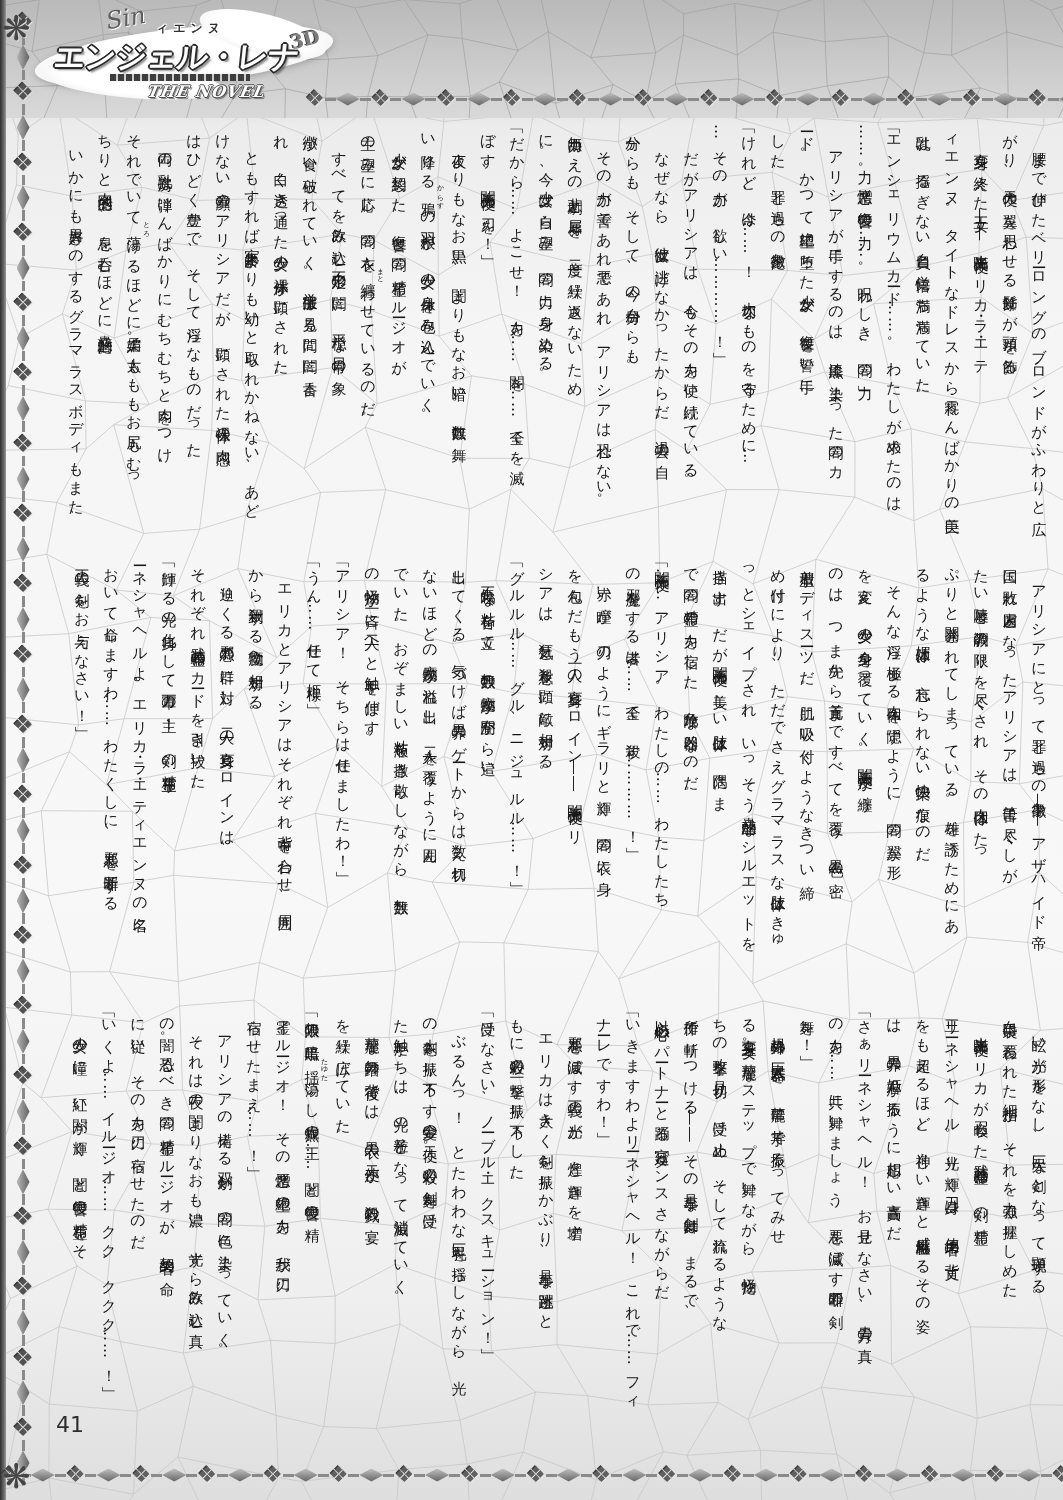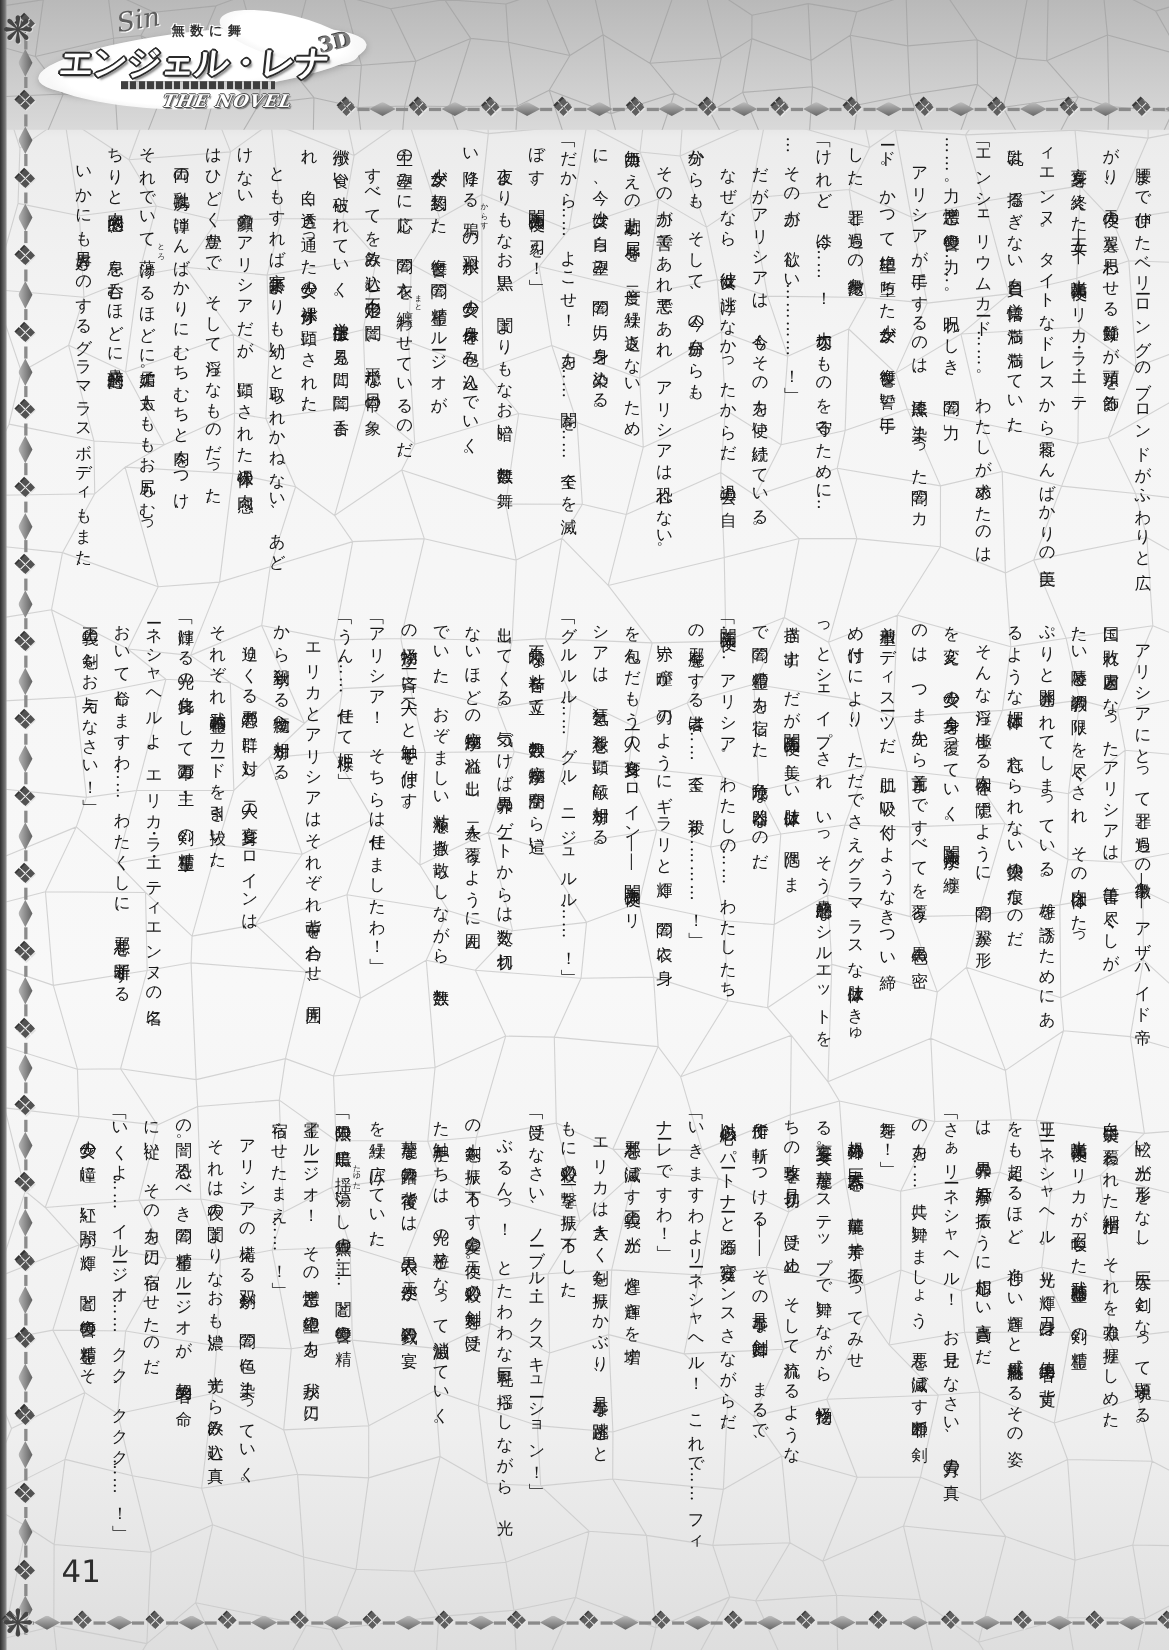--- a/index.html
+++ b/index.html
@@ -43,21 +43,21 @@
     text-shadow:-1px 0 0 #4c4c4c,1px 0 0 #4c4c4c,0 -1px 0 #4c4c4c,0 1px 0 #4c4c4c,2px 2px 1px rgba(70,70,70,.7);}
   
   .band{position:absolute;left:57px;width:996px;z-index:3;
     writing-mode:vertical-rl;text-orientation:mixed;
     font-size:15px;letter-spacing:2px;line-height:29px;color:#171717;}
   .band p{margin:0;padding:0;}
   .band rt{font-size:7px;letter-spacing:0;}
   .band-1{top:124px;height:438px;}
   .band-2{top:558px;height:438px;}
   .band-3{top:1008px;height:452px;}
-  .pagenum{position:absolute;left:56px;top:1412px;font-size:28px;color:#2d2d2d;z-index:4;
+  .pagenum{position:absolute;left:56px;top:1412px;font-size:22px;color:#2d2d2d;z-index:4;
     font-family:"DejaVu Sans","Liberation Sans",sans-serif;}
 </style>
 </head>
 <body>
 
 <div class="page">
   <svg class="mesh" id="mesh-main" width="1063" height="1500" viewBox="0 0 1063 1500">
       <path d="M-24.0 12.4L54.1 -0.5M-24.0 12.4L-6.4 57.8M54.1 -0.5L136.6 -12.5M54.1 -0.5L46.3 61.0M136.6 -12.5L195.0 16.8M136.6 -12.5L150.2 54.8M195.0 16.8L274.8 7.9M195.0 16.8L172.7 43.6M274.8 7.9L305.6 -5.6M274.8 7.9L241.5 42.4M305.6 -5.6L389.0 -7.0M305.6 -5.6L308.9 79.2M389.0 -7.0L432.9 -5.7M389.0 -7.0L381.7 55.9M432.9 -5.7L492.9 11.8M432.9 -5.7L440.8 56.3M492.9 11.8L561.2 -0.8M492.9 11.8L491.1 72.0M561.2 -0.8L639.8 5.6M561.2 -0.8L592.7 47.3M639.8 5.6L686.3 -11.9M639.8 5.6L625.2 43.5M686.3 -11.9L747.8 -18.6M686.3 -11.9L689.3 82.0M747.8 -18.6L852.2 -3.4M747.8 -18.6L780.1 85.1M852.2 -3.4L888.9 -23.3M852.2 -3.4L811.9 85.4M888.9 -23.3L950.5 20.8M888.9 -23.3L905.8 84.0M950.5 20.8L1022.0 5.0M950.5 20.8L975.2 78.5M1022.0 5.0L1083.2 16.3M1022.0 5.0L1044.8 47.4M1083.2 16.3L1091.3 52.6M-6.4 57.8L46.3 61.0M-6.4 57.8L18.1 134.7M46.3 61.0L150.2 54.8M46.3 61.0L58.5 106.5M150.2 54.8L172.7 43.6M150.2 54.8L117.2 145.2M172.7 43.6L241.5 42.4M172.7 43.6L209.6 138.1M241.5 42.4L308.9 79.2M241.5 42.4L246.3 111.7M308.9 79.2L381.7 55.9M308.9 79.2L321.9 141.4M381.7 55.9L440.8 56.3M381.7 55.9L370.6 107.2M440.8 56.3L491.1 72.0M440.8 56.3L443.9 121.5M491.1 72.0L592.7 47.3M491.1 72.0L533.5 113.2M592.7 47.3L625.2 43.5M592.7 47.3L581.8 138.2M625.2 43.5L689.3 82.0M625.2 43.5L618.3 141.8M689.3 82.0L780.1 85.1M689.3 82.0L696.2 106.9M780.1 85.1L811.9 85.4M780.1 85.1L790.6 134.1M811.9 85.4L905.8 84.0M811.9 85.4L813.9 118.1M905.8 84.0L975.2 78.5M905.8 84.0L877.7 122.6M975.2 78.5L1044.8 47.4M975.2 78.5L977.3 118.3M1044.8 47.4L1091.3 52.6M1044.8 47.4L1043.7 125.6M1091.3 52.6L1104.0 113.9M18.1 134.7L58.5 106.5M18.1 134.7L16.4 184.9M58.5 106.5L117.2 145.2M58.5 106.5L72.2 196.1M117.2 145.2L209.6 138.1M117.2 145.2L142.1 187.3M209.6 138.1L246.3 111.7M209.6 138.1L197.3 200.5M246.3 111.7L321.9 141.4M246.3 111.7L255.9 198.6M321.9 141.4L370.6 107.2M321.9 141.4L311.7 199.3M370.6 107.2L443.9 121.5M370.6 107.2L399.7 198.5M443.9 121.5L533.5 113.2M443.9 121.5L438.0 176.9M533.5 113.2L581.8 138.2M533.5 113.2L517.1 208.9M581.8 138.2L618.3 141.8M581.8 138.2L598.8 181.0M618.3 141.8L696.2 106.9M618.3 141.8L642.3 206.5M696.2 106.9L790.6 134.1M696.2 106.9L681.8 180.0M790.6 134.1L813.9 118.1M790.6 134.1L772.0 172.3M813.9 118.1L877.7 122.6M813.9 118.1L828.4 197.2M877.7 122.6L977.3 118.3M877.7 122.6L894.8 182.9M977.3 118.3L1043.7 125.6M977.3 118.3L981.9 169.0M1043.7 125.6L1104.0 113.9M1043.7 125.6L1011.5 200.4M1104.0 113.9L1109.4 185.8M16.4 184.9L72.2 196.1M16.4 184.9L-5.7 263.2M72.2 196.1L142.1 187.3M72.2 196.1L76.3 270.2M142.1 187.3L197.3 200.5M142.1 187.3L125.9 250.5M197.3 200.5L255.9 198.6M197.3 200.5L168.5 242.9M255.9 198.6L311.7 199.3M255.9 198.6L242.8 250.1M311.7 199.3L399.7 198.5M311.7 199.3L342.4 233.9M399.7 198.5L438.0 176.9M399.7 198.5L374.0 240.2M438.0 176.9L517.1 208.9M438.0 176.9L438.3 275.1M517.1 208.9L598.8 181.0M517.1 208.9L490.0 242.3M598.8 181.0L642.3 206.5M598.8 181.0L588.6 266.3M642.3 206.5L681.8 180.0M642.3 206.5L652.1 254.2M681.8 180.0L772.0 172.3M681.8 180.0L697.8 269.2M772.0 172.3L828.4 197.2M772.0 172.3L787.5 270.4M828.4 197.2L894.8 182.9M828.4 197.2L842.8 275.6M894.8 182.9L981.9 169.0M894.8 182.9L917.2 267.2M981.9 169.0L1011.5 200.4M981.9 169.0L978.9 253.0M1011.5 200.4L1109.4 185.8M1011.5 200.4L1026.2 237.1M1109.4 185.8L1110.4 239.9M-5.7 263.2L76.3 270.2M-5.7 263.2L19.4 337.9M76.3 270.2L125.9 250.5M76.3 270.2L62.4 313.9M125.9 250.5L168.5 242.9M125.9 250.5L114.1 338.2M168.5 242.9L242.8 250.1M168.5 242.9L212.2 303.9M242.8 250.1L342.4 233.9M242.8 250.1L244.6 320.2M342.4 233.9L374.0 240.2M342.4 233.9L330.2 299.7M374.0 240.2L438.3 275.1M374.0 240.2L371.4 310.6M438.3 275.1L490.0 242.3M438.3 275.1L439.2 336.2M490.0 242.3L588.6 266.3M490.0 242.3L501.6 314.0M588.6 266.3L652.1 254.2M588.6 266.3L581.5 343.8M652.1 254.2L697.8 269.2M652.1 254.2L655.9 301.5M697.8 269.2L787.5 270.4M697.8 269.2L716.1 323.8M787.5 270.4L842.8 275.6M787.5 270.4L771.5 299.1M842.8 275.6L917.2 267.2M842.8 275.6L814.3 339.2M917.2 267.2L978.9 253.0M917.2 267.2L873.6 303.7M978.9 253.0L1026.2 237.1M978.9 253.0L981.2 297.3M1026.2 237.1L1110.4 239.9M1026.2 237.1L1032.8 333.7M1110.4 239.9L1079.3 316.0M19.4 337.9L62.4 313.9M19.4 337.9L8.2 385.6M62.4 313.9L114.1 338.2M62.4 313.9L85.4 400.9M114.1 338.2L212.2 303.9M114.1 338.2L149.4 404.3M212.2 303.9L244.6 320.2M212.2 303.9L213.2 375.5M244.6 320.2L330.2 299.7M244.6 320.2L241.7 380.5M330.2 299.7L371.4 310.6M330.2 299.7L332.7 367.6M371.4 310.6L439.2 336.2M371.4 310.6L377.1 403.8M439.2 336.2L501.6 314.0M439.2 336.2L471.5 375.9M501.6 314.0L581.5 343.8M501.6 314.0L524.6 384.1M581.5 343.8L655.9 301.5M581.5 343.8L584.8 406.5M655.9 301.5L716.1 323.8M655.9 301.5L659.5 372.7M716.1 323.8L771.5 299.1M716.1 323.8L710.1 404.3M771.5 299.1L814.3 339.2M771.5 299.1L768.3 391.4M814.3 339.2L873.6 303.7M814.3 339.2L824.8 371.8M873.6 303.7L981.2 297.3M873.6 303.7L892.2 384.8M981.2 297.3L1032.8 333.7M981.2 297.3L979.9 403.2M1032.8 333.7L1079.3 316.0M1032.8 333.7L1007.6 397.7M1079.3 316.0L1066.8 364.1M8.2 385.6L85.4 400.9M8.2 385.6L-23.3 450.5M85.4 400.9L149.4 404.3M85.4 400.9L86.1 448.9M149.4 404.3L213.2 375.5M149.4 404.3L113.7 424.7M213.2 375.5L241.7 380.5M213.2 375.5L211.7 430.4M241.7 380.5L332.7 367.6M241.7 380.5L268.7 442.5M332.7 367.6L377.1 403.8M332.7 367.6L304.2 468.6M377.1 403.8L471.5 375.9M377.1 403.8L365.2 427.3M471.5 375.9L524.6 384.1M471.5 375.9L459.7 458.3M524.6 384.1L584.8 406.5M524.6 384.1L529.4 458.4M584.8 406.5L659.5 372.7M584.8 406.5L569.3 467.8M659.5 372.7L710.1 404.3M659.5 372.7L655.2 429.5M710.1 404.3L768.3 391.4M710.1 404.3L686.7 450.5M768.3 391.4L824.8 371.8M768.3 391.4L761.1 425.7M824.8 371.8L892.2 384.8M824.8 371.8L855.0 441.7M892.2 384.8L979.9 403.2M892.2 384.8L911.1 428.7M979.9 403.2L1007.6 397.7M979.9 403.2L965.1 441.9M1007.6 397.7L1066.8 364.1M1007.6 397.7L1032.3 448.6M1066.8 364.1L1075.3 453.8M-23.3 450.5L86.1 448.9M-23.3 450.5L-9.7 495.6M86.1 448.9L113.7 424.7M86.1 448.9L56.8 502.4M113.7 424.7L211.7 430.4M113.7 424.7L143.8 533.4M211.7 430.4L268.7 442.5M211.7 430.4L199.6 529.2M268.7 442.5L304.2 468.6M268.7 442.5L245.6 515.2M304.2 468.6L365.2 427.3M304.2 468.6L320.6 492.4M365.2 427.3L459.7 458.3M365.2 427.3L385.7 489.7M459.7 458.3L529.4 458.4M459.7 458.3L469.3 509.2M529.4 458.4L569.3 467.8M529.4 458.4L510.8 489.3M569.3 467.8L655.2 429.5M569.3 467.8L552.9 532.2M655.2 429.5L686.7 450.5M655.2 429.5L658.4 506.8M686.7 450.5L761.1 425.7M686.7 450.5L726.5 489.6M761.1 425.7L855.0 441.7M761.1 425.7L779.0 489.7M855.0 441.7L911.1 428.7M855.0 441.7L854.9 497.1M911.1 428.7L965.1 441.9M911.1 428.7L914.0 520.8M965.1 441.9L1032.3 448.6M965.1 441.9L939.7 509.2M1032.3 448.6L1075.3 453.8M1032.3 448.6L1042.6 488.6M1075.3 453.8L1096.8 519.3M-9.7 495.6L56.8 502.4M-9.7 495.6L-17.9 564.9M56.8 502.4L143.8 533.4M56.8 502.4L46.8 554.3M143.8 533.4L199.6 529.2M143.8 533.4L116.2 590.0M199.6 529.2L245.6 515.2M199.6 529.2L173.2 595.8M245.6 515.2L320.6 492.4M245.6 515.2L237.9 568.6M320.6 492.4L385.7 489.7M320.6 492.4L303.8 581.7M385.7 489.7L469.3 509.2M385.7 489.7L364.4 580.4M469.3 509.2L510.8 489.3M469.3 509.2L465.5 582.3M510.8 489.3L552.9 532.2M510.8 489.3L495.8 580.6M552.9 532.2L658.4 506.8M552.9 532.2L592.9 584.4M658.4 506.8L726.5 489.6M658.4 506.8L659.9 582.8M726.5 489.6L779.0 489.7M726.5 489.6L713.0 561.4M779.0 489.7L854.9 497.1M779.0 489.7L753.2 583.8M854.9 497.1L914.0 520.8M854.9 497.1L815.8 559.3M914.0 520.8L939.7 509.2M914.0 520.8L918.9 587.9M939.7 509.2L1042.6 488.6M939.7 509.2L969.2 580.2M1042.6 488.6L1096.8 519.3M1042.6 488.6L1048.0 568.8M1096.8 519.3L1090.2 586.2M-17.9 564.9L46.8 554.3M-17.9 564.9L-3.1 637.6M46.8 554.3L116.2 590.0M46.8 554.3L68.7 633.7M116.2 590.0L173.2 595.8M116.2 590.0L150.8 617.5M173.2 595.8L237.9 568.6M173.2 595.8L209.4 620.7M237.9 568.6L303.8 581.7M237.9 568.6L276.8 657.5M303.8 581.7L364.4 580.4M303.8 581.7L311.4 626.0M364.4 580.4L465.5 582.3M364.4 580.4L372.4 622.8M465.5 582.3L495.8 580.6M465.5 582.3L452.4 643.6M495.8 580.6L592.9 584.4M495.8 580.6L519.6 633.0M592.9 584.4L659.9 582.8M592.9 584.4L575.8 660.0M659.9 582.8L713.0 561.4M659.9 582.8L624.6 639.1M713.0 561.4L753.2 583.8M713.0 561.4L685.4 622.0M753.2 583.8L815.8 559.3M753.2 583.8L773.0 635.8M815.8 559.3L918.9 587.9M815.8 559.3L811.9 652.1M918.9 587.9L969.2 580.2M918.9 587.9L911.3 645.8M969.2 580.2L1048.0 568.8M969.2 580.2L981.6 636.5M1048.0 568.8L1090.2 586.2M1048.0 568.8L1016.0 645.5M1090.2 586.2L1098.8 630.0M-3.1 637.6L68.7 633.7M-3.1 637.6L-0.7 717.0M68.7 633.7L150.8 617.5M68.7 633.7L78.6 724.9M150.8 617.5L209.4 620.7M150.8 617.5L124.1 718.7M209.4 620.7L276.8 657.5M209.4 620.7L212.6 718.6M276.8 657.5L311.4 626.0M276.8 657.5L244.0 689.0M311.4 626.0L372.4 622.8M311.4 626.0L303.0 683.6M372.4 622.8L452.4 643.6M372.4 622.8L386.5 684.1M452.4 643.6L519.6 633.0M452.4 643.6L467.5 683.3M519.6 633.0L575.8 660.0M519.6 633.0L513.6 692.5M575.8 660.0L624.6 639.1M575.8 660.0L571.5 697.4M624.6 639.1L685.4 622.0M624.6 639.1L656.9 706.2M685.4 622.0L773.0 635.8M685.4 622.0L689.8 718.9M773.0 635.8L811.9 652.1M773.0 635.8L787.6 696.7M811.9 652.1L911.3 645.8M811.9 652.1L824.5 701.1M911.3 645.8L981.6 636.5M911.3 645.8L886.9 707.9M981.6 636.5L1016.0 645.5M981.6 636.5L971.3 721.6M1016.0 645.5L1098.8 630.0M1016.0 645.5L1022.9 682.1M1098.8 630.0L1067.5 686.0M-0.7 717.0L78.6 724.9M-0.7 717.0L3.6 778.9M78.6 724.9L124.1 718.7M78.6 724.9L69.4 751.7M124.1 718.7L212.6 718.6M124.1 718.7L106.4 784.7M212.6 718.6L244.0 689.0M212.6 718.6L197.9 767.8M244.0 689.0L303.0 683.6M244.0 689.0L274.7 776.6M303.0 683.6L386.5 684.1M303.0 683.6L339.0 744.9M386.5 684.1L467.5 683.3M386.5 684.1L381.7 786.4M467.5 683.3L513.6 692.5M467.5 683.3L443.9 756.6M513.6 692.5L571.5 697.4M513.6 692.5L491.7 771.4M571.5 697.4L656.9 706.2M571.5 697.4L597.0 754.3M656.9 706.2L689.8 718.9M656.9 706.2L646.1 770.0M689.8 718.9L787.6 696.7M689.8 718.9L709.8 758.2M787.6 696.7L824.5 701.1M787.6 696.7L768.1 750.0M824.5 701.1L886.9 707.9M824.5 701.1L827.1 751.7M886.9 707.9L971.3 721.6M886.9 707.9L913.6 748.7M971.3 721.6L1022.9 682.1M971.3 721.6L970.8 781.4M1022.9 682.1L1067.5 686.0M1022.9 682.1L1019.3 783.8M1067.5 686.0L1091.4 770.6M3.6 778.9L69.4 751.7M3.6 778.9L-9.2 823.7M69.4 751.7L106.4 784.7M69.4 751.7L41.3 810.7M106.4 784.7L197.9 767.8M106.4 784.7L132.3 811.3M197.9 767.8L274.7 776.6M197.9 767.8L174.6 851.0M274.7 776.6L339.0 744.9M274.7 776.6L232.2 840.6M339.0 744.9L381.7 786.4M339.0 744.9L315.4 813.4M381.7 786.4L443.9 756.6M381.7 786.4L407.7 827.9M443.9 756.6L491.7 771.4M443.9 756.6L466.0 846.1M491.7 771.4L597.0 754.3M491.7 771.4L533.2 838.5M597.0 754.3L646.1 770.0M597.0 754.3L580.8 820.7M646.1 770.0L709.8 758.2M646.1 770.0L658.6 837.0M709.8 758.2L768.1 750.0M709.8 758.2L703.8 840.5M768.1 750.0L827.1 751.7M768.1 750.0L752.4 813.8M827.1 751.7L913.6 748.7M827.1 751.7L827.5 833.3M913.6 748.7L970.8 781.4M913.6 748.7L889.5 832.1M970.8 781.4L1019.3 783.8M970.8 781.4L963.5 822.6M1019.3 783.8L1091.4 770.6M1019.3 783.8L1038.9 809.5M1091.4 770.6L1102.7 840.1M-9.2 823.7L41.3 810.7M-9.2 823.7L-7.6 876.6M41.3 810.7L132.3 811.3M41.3 810.7L48.5 895.8M132.3 811.3L174.6 851.0M132.3 811.3L133.8 882.2M174.6 851.0L232.2 840.6M174.6 851.0L173.7 875.3M232.2 840.6L315.4 813.4M232.2 840.6L278.3 883.6M315.4 813.4L407.7 827.9M315.4 813.4L327.7 907.5M407.7 827.9L466.0 846.1M407.7 827.9L387.5 873.0M466.0 846.1L533.2 838.5M466.0 846.1L432.1 882.0M533.2 838.5L580.8 820.7M533.2 838.5L528.2 889.3M580.8 820.7L658.6 837.0M580.8 820.7L594.2 888.3M658.6 837.0L703.8 840.5M658.6 837.0L661.6 909.8M703.8 840.5L752.4 813.8M703.8 840.5L697.8 916.1M752.4 813.8L827.5 833.3M752.4 813.8L756.2 876.7M827.5 833.3L889.5 832.1M827.5 833.3L852.1 901.9M889.5 832.1L963.5 822.6M889.5 832.1L878.5 879.4M963.5 822.6L1038.9 809.5M963.5 822.6L964.3 907.1M1038.9 809.5L1102.7 840.1M1038.9 809.5L1039.5 872.6M1102.7 840.1L1066.6 897.3M-7.6 876.6L48.5 895.8M-7.6 876.6L-13.6 945.7M48.5 895.8L133.8 882.2M48.5 895.8L70.4 972.0M133.8 882.2L173.7 875.3M133.8 882.2L109.6 971.6M173.7 875.3L278.3 883.6M173.7 875.3L178.3 981.5M278.3 883.6L327.7 907.5M278.3 883.6L259.5 962.4M327.7 907.5L387.5 873.0M327.7 907.5L303.2 978.2M387.5 873.0L432.1 882.0M387.5 873.0L395.5 970.5M432.1 882.0L528.2 889.3M432.1 882.0L459.7 941.9M528.2 889.3L594.2 888.3M528.2 889.3L503.9 942.8M594.2 888.3L661.6 909.8M594.2 888.3L598.3 951.5M661.6 909.8L697.8 916.1M661.6 909.8L618.8 978.9M697.8 916.1L756.2 876.7M697.8 916.1L719.4 941.2M756.2 876.7L852.1 901.9M756.2 876.7L752.7 983.5M852.1 901.9L878.5 879.4M852.1 901.9L846.2 943.8M878.5 879.4L964.3 907.1M878.5 879.4L914.0 973.1M964.3 907.1L1039.5 872.6M964.3 907.1L966.9 937.0M1039.5 872.6L1066.6 897.3M1039.5 872.6L1027.6 942.4M1066.6 897.3L1105.2 964.7M-13.6 945.7L70.4 972.0M-13.6 945.7L4.2 1007.2M70.4 972.0L109.6 971.6M70.4 972.0L71.7 1015.0M109.6 971.6L178.3 981.5M109.6 971.6L143.1 1022.8M178.3 981.5L259.5 962.4M178.3 981.5L179.7 1005.9M259.5 962.4L303.2 978.2M259.5 962.4L253.9 1000.1M303.2 978.2L395.5 970.5M303.2 978.2L305.5 1036.8M395.5 970.5L459.7 941.9M395.5 970.5L388.9 1037.5M459.7 941.9L503.9 942.8M459.7 941.9L433.1 1033.9M503.9 942.8L598.3 951.5M503.9 942.8L505.7 1021.0M598.3 951.5L618.8 978.9M598.3 951.5L557.1 1044.7M618.8 978.9L719.4 941.2M618.8 978.9L638.3 1045.8M719.4 941.2L752.7 983.5M719.4 941.2L718.5 1013.5M752.7 983.5L846.2 943.8M752.7 983.5L763.1 1000.9M846.2 943.8L914.0 973.1M846.2 943.8L849.8 1019.5M914.0 973.1L966.9 937.0M914.0 973.1L919.4 1017.9M966.9 937.0L1027.6 942.4M966.9 937.0L942.1 1018.7M1027.6 942.4L1105.2 964.7M1027.6 942.4L1040.4 1030.3M1105.2 964.7L1105.8 1025.3M4.2 1007.2L71.7 1015.0M4.2 1007.2L23.0 1082.8M71.7 1015.0L143.1 1022.8M71.7 1015.0L41.1 1097.7M143.1 1022.8L179.7 1005.9M143.1 1022.8L126.2 1091.0M179.7 1005.9L253.9 1000.1M179.7 1005.9L182.5 1090.0M253.9 1000.1L305.5 1036.8M253.9 1000.1L257.7 1102.0M305.5 1036.8L388.9 1037.5M305.5 1036.8L301.7 1079.4M388.9 1037.5L433.1 1033.9M388.9 1037.5L398.7 1067.3M433.1 1033.9L505.7 1021.0M433.1 1033.9L426.8 1082.4M505.7 1021.0L557.1 1044.7M505.7 1021.0L527.4 1110.5M557.1 1044.7L638.3 1045.8M557.1 1044.7L576.6 1066.1M638.3 1045.8L718.5 1013.5M638.3 1045.8L653.0 1071.1M718.5 1013.5L763.1 1000.9M718.5 1013.5L717.0 1101.9M763.1 1000.9L849.8 1019.5M763.1 1000.9L768.1 1071.1M849.8 1019.5L919.4 1017.9M849.8 1019.5L818.8 1082.9M919.4 1017.9L942.1 1018.7M919.4 1017.9L908.8 1065.6M942.1 1018.7L1040.4 1030.3M942.1 1018.7L955.4 1083.0M1040.4 1030.3L1105.8 1025.3M1040.4 1030.3L1000.2 1068.5M1105.8 1025.3L1089.4 1091.0M23.0 1082.8L41.1 1097.7M23.0 1082.8L-2.7 1161.1M41.1 1097.7L126.2 1091.0M41.1 1097.7L72.1 1131.6M126.2 1091.0L182.5 1090.0M126.2 1091.0L151.2 1143.9M182.5 1090.0L257.7 1102.0M182.5 1090.0L200.3 1145.5M257.7 1102.0L301.7 1079.4M257.7 1102.0L247.4 1136.3M301.7 1079.4L398.7 1067.3M301.7 1079.4L318.3 1133.6M398.7 1067.3L426.8 1082.4M398.7 1067.3L366.7 1148.6M426.8 1082.4L527.4 1110.5M426.8 1082.4L448.3 1164.0M527.4 1110.5L576.6 1066.1M527.4 1110.5L498.2 1157.9M576.6 1066.1L653.0 1071.1M576.6 1066.1L556.1 1154.4M653.0 1071.1L717.0 1101.9M653.0 1071.1L636.6 1159.1M717.0 1101.9L768.1 1071.1M717.0 1101.9L696.7 1152.0M768.1 1071.1L818.8 1082.9M768.1 1071.1L785.8 1168.5M818.8 1082.9L908.8 1065.6M818.8 1082.9L819.0 1154.6M908.8 1065.6L955.4 1083.0M908.8 1065.6L873.9 1173.5M955.4 1083.0L1000.2 1068.5M955.4 1083.0L947.0 1152.0M1000.2 1068.5L1089.4 1091.0M1000.2 1068.5L1010.2 1165.1M1089.4 1091.0L1072.7 1164.2M-2.7 1161.1L72.1 1131.6M-2.7 1161.1L-20.2 1222.3M72.1 1131.6L151.2 1143.9M72.1 1131.6L48.0 1209.2M151.2 1143.9L200.3 1145.5M151.2 1143.9L114.2 1210.0M200.3 1145.5L247.4 1136.3M200.3 1145.5L197.2 1223.6M247.4 1136.3L318.3 1133.6M247.4 1136.3L264.8 1226.2M318.3 1133.6L366.7 1148.6M318.3 1133.6L320.3 1218.3M366.7 1148.6L448.3 1164.0M366.7 1148.6L396.5 1225.8M448.3 1164.0L498.2 1157.9M448.3 1164.0L445.6 1202.9M498.2 1157.9L556.1 1154.4M498.2 1157.9L499.6 1230.0M556.1 1154.4L636.6 1159.1M556.1 1154.4L553.3 1213.3M636.6 1159.1L696.7 1152.0M636.6 1159.1L621.9 1230.8M696.7 1152.0L785.8 1168.5M696.7 1152.0L712.1 1226.6M785.8 1168.5L819.0 1154.6M785.8 1168.5L789.2 1195.4M819.0 1154.6L873.9 1173.5M819.0 1154.6L808.3 1222.7M873.9 1173.5L947.0 1152.0M873.9 1173.5L876.9 1211.2M947.0 1152.0L1010.2 1165.1M947.0 1152.0L973.4 1211.0M1010.2 1165.1L1072.7 1164.2M1010.2 1165.1L1007.1 1217.3M1072.7 1164.2L1108.4 1205.3M-20.2 1222.3L48.0 1209.2M-20.2 1222.3L10.5 1298.6M48.0 1209.2L114.2 1210.0M48.0 1209.2L77.2 1266.0M114.2 1210.0L197.2 1223.6M114.2 1210.0L107.0 1285.2M197.2 1223.6L264.8 1226.2M197.2 1223.6L193.5 1266.8M264.8 1226.2L320.3 1218.3M264.8 1226.2L257.9 1299.9M320.3 1218.3L396.5 1225.8M320.3 1218.3L335.2 1296.1M396.5 1225.8L445.6 1202.9M396.5 1225.8L395.4 1264.2M445.6 1202.9L499.6 1230.0M445.6 1202.9L434.9 1278.0M499.6 1230.0L553.3 1213.3M499.6 1230.0L488.5 1296.0M553.3 1213.3L621.9 1230.8M553.3 1213.3L557.2 1301.8M621.9 1230.8L712.1 1226.6M621.9 1230.8L661.7 1268.7M712.1 1226.6L789.2 1195.4M712.1 1226.6L685.0 1287.4M789.2 1195.4L808.3 1222.7M789.2 1195.4L751.6 1272.1M808.3 1222.7L876.9 1211.2M808.3 1222.7L853.0 1268.2M876.9 1211.2L973.4 1211.0M876.9 1211.2L890.6 1265.5M973.4 1211.0L1007.1 1217.3M973.4 1211.0L958.4 1293.7M1007.1 1217.3L1108.4 1205.3M1007.1 1217.3L1034.0 1270.4M1108.4 1205.3L1066.7 1274.5M10.5 1298.6L77.2 1266.0M10.5 1298.6L-16.2 1364.5M77.2 1266.0L107.0 1285.2M77.2 1266.0L59.1 1326.7M107.0 1285.2L193.5 1266.8M107.0 1285.2L120.3 1341.6M193.5 1266.8L257.9 1299.9M193.5 1266.8L183.3 1353.0M257.9 1299.9L335.2 1296.1M257.9 1299.9L270.5 1340.3M335.2 1296.1L395.4 1264.2M335.2 1296.1L335.1 1343.5M395.4 1264.2L434.9 1278.0M395.4 1264.2L400.1 1324.0M434.9 1278.0L488.5 1296.0M434.9 1278.0L442.9 1348.7M488.5 1296.0L557.2 1301.8M488.5 1296.0L491.5 1350.8M557.2 1301.8L661.7 1268.7M557.2 1301.8L557.0 1344.6M661.7 1268.7L685.0 1287.4M661.7 1268.7L657.6 1354.0M685.0 1287.4L751.6 1272.1M685.0 1287.4L710.6 1323.7M751.6 1272.1L853.0 1268.2M751.6 1272.1L779.2 1343.0M853.0 1268.2L890.6 1265.5M853.0 1268.2L836.8 1342.9M890.6 1265.5L958.4 1293.7M890.6 1265.5L891.5 1364.1M958.4 1293.7L1034.0 1270.4M958.4 1293.7L970.5 1326.8M1034.0 1270.4L1066.7 1274.5M1034.0 1270.4L1047.4 1328.4M1066.7 1274.5L1107.6 1360.0M-16.2 1364.5L59.1 1326.7M-16.2 1364.5L23.9 1387.5M59.1 1326.7L120.3 1341.6M59.1 1326.7L49.2 1404.1M120.3 1341.6L183.3 1353.0M120.3 1341.6L137.3 1411.2M183.3 1353.0L270.5 1340.3M183.3 1353.0L193.3 1386.2M270.5 1340.3L335.1 1343.5M270.5 1340.3L276.0 1415.4M335.1 1343.5L400.1 1324.0M335.1 1343.5L323.7 1426.6M400.1 1324.0L442.9 1348.7M400.1 1324.0L376.4 1428.4M442.9 1348.7L491.5 1350.8M442.9 1348.7L460.0 1420.2M491.5 1350.8L557.0 1344.6M491.5 1350.8L535.5 1392.0M557.0 1344.6L657.6 1354.0M557.0 1344.6L587.7 1395.8M657.6 1354.0L710.6 1323.7M657.6 1354.0L648.0 1404.9M710.6 1323.7L779.2 1343.0M710.6 1323.7L718.1 1402.5M779.2 1343.0L836.8 1342.9M779.2 1343.0L748.0 1419.3M836.8 1342.9L891.5 1364.1M836.8 1342.9L821.4 1387.3M891.5 1364.1L970.5 1326.8M891.5 1364.1L914.3 1396.9M970.5 1326.8L1047.4 1328.4M970.5 1326.8L977.3 1418.4M1047.4 1328.4L1107.6 1360.0M1047.4 1328.4L1029.8 1404.6M1107.6 1360.0L1081.0 1405.4M23.9 1387.5L49.2 1404.1M23.9 1387.5L3.5 1489.5M49.2 1404.1L137.3 1411.2M49.2 1404.1L48.9 1478.1M137.3 1411.2L193.3 1386.2M137.3 1411.2L133.5 1494.2M193.3 1386.2L276.0 1415.4M193.3 1386.2L177.9 1457.0M276.0 1415.4L323.7 1426.6M276.0 1415.4L278.5 1477.6M323.7 1426.6L376.4 1428.4M323.7 1426.6L301.5 1481.4M376.4 1428.4L460.0 1420.2M376.4 1428.4L398.8 1469.7M460.0 1420.2L535.5 1392.0M460.0 1420.2L467.2 1463.9M535.5 1392.0L587.7 1395.8M535.5 1392.0L523.2 1452.2M587.7 1395.8L648.0 1404.9M587.7 1395.8L596.3 1479.7M648.0 1404.9L718.1 1402.5M648.0 1404.9L663.5 1451.7M718.1 1402.5L748.0 1419.3M718.1 1402.5L686.9 1455.3M748.0 1419.3L821.4 1387.3M748.0 1419.3L760.5 1450.2M821.4 1387.3L914.3 1396.9M821.4 1387.3L836.8 1454.3M914.3 1396.9L977.3 1418.4M914.3 1396.9L889.6 1492.9M977.3 1418.4L1029.8 1404.6M977.3 1418.4L970.6 1470.4M1029.8 1404.6L1081.0 1405.4M1029.8 1404.6L1041.0 1471.3M1081.0 1405.4L1069.4 1456.7M3.5 1489.5L48.9 1478.1M3.5 1489.5L8.2 1550.0M48.9 1478.1L133.5 1494.2M48.9 1478.1L55.8 1540.5M133.5 1494.2L177.9 1457.0M133.5 1494.2L110.0 1532.5M177.9 1457.0L278.5 1477.6M177.9 1457.0L208.7 1522.3M278.5 1477.6L301.5 1481.4M278.5 1477.6L258.9 1514.0M301.5 1481.4L398.8 1469.7M301.5 1481.4L338.9 1552.4M398.8 1469.7L467.2 1463.9M398.8 1469.7L393.9 1550.9M467.2 1463.9L523.2 1452.2M467.2 1463.9L471.5 1546.4M523.2 1452.2L596.3 1479.7M523.2 1452.2L492.1 1522.2M596.3 1479.7L663.5 1451.7M596.3 1479.7L583.6 1532.8M663.5 1451.7L686.9 1455.3M663.5 1451.7L616.4 1538.6M686.9 1455.3L760.5 1450.2M686.9 1455.3L714.2 1515.2M760.5 1450.2L836.8 1454.3M760.5 1450.2L762.2 1535.7M836.8 1454.3L889.6 1492.9M836.8 1454.3L854.0 1526.5M889.6 1492.9L970.6 1470.4M889.6 1492.9L916.7 1537.8M970.6 1470.4L1041.0 1471.3M970.6 1470.4L983.5 1546.1M1041.0 1471.3L1069.4 1456.7M1041.0 1471.3L1026.6 1536.3M1069.4 1456.7L1093.0 1545.3M8.2 1550.0L55.8 1540.5M55.8 1540.5L110.0 1532.5M110.0 1532.5L208.7 1522.3M208.7 1522.3L258.9 1514.0M258.9 1514.0L338.9 1552.4M338.9 1552.4L393.9 1550.9M393.9 1550.9L471.5 1546.4M471.5 1546.4L492.1 1522.2M492.1 1522.2L583.6 1532.8M583.6 1532.8L616.4 1538.6M616.4 1538.6L714.2 1515.2M714.2 1515.2L762.2 1535.7M762.2 1535.7L854.0 1526.5M854.0 1526.5L916.7 1537.8M916.7 1537.8L983.5 1546.1M983.5 1546.1L1026.6 1536.3M1026.6 1536.3L1093.0 1545.3" fill="none" stroke="#c6c6c6" stroke-width="1" opacity="0.75"></path>
     </svg>
   <div class="topstrip">
@@ -269,21 +269,21 @@
       <span class="u-x">❖</span>
     </div>
   <div class="snow snow-tl">❋</div>
   <div class="snow snow-bl">❋</div>
 
   <div class="logo">
     <div class="wing wing1"></div>
     <div class="wing wing2"></div>
     <div class="wing wing3"></div>
     <div class="logo-sin">Sin</div>
-    <div class="logo-kicker">無数に舞</div>
+    <div class="logo-kicker">ィエンヌ</div>
     <div class="logo-title">エンジェル・レナ</div>
     <div class="logo-mark">3D</div>
     <div class="logo-tagline"></div>
     <div class="logo-subtitle">THE NOVEL</div>
   </div>
 
   <div class="band band-1" id="band-0">
       <p>　腰まで伸びたベリーロングのブロンドがふわりと広</p>
       <p>がり、天使の翼を思わせる髪飾りが頭頂を飾る。</p>
       <p>　変身を終えた王女――光臨天使エリカ・ラ・エテ</p>

